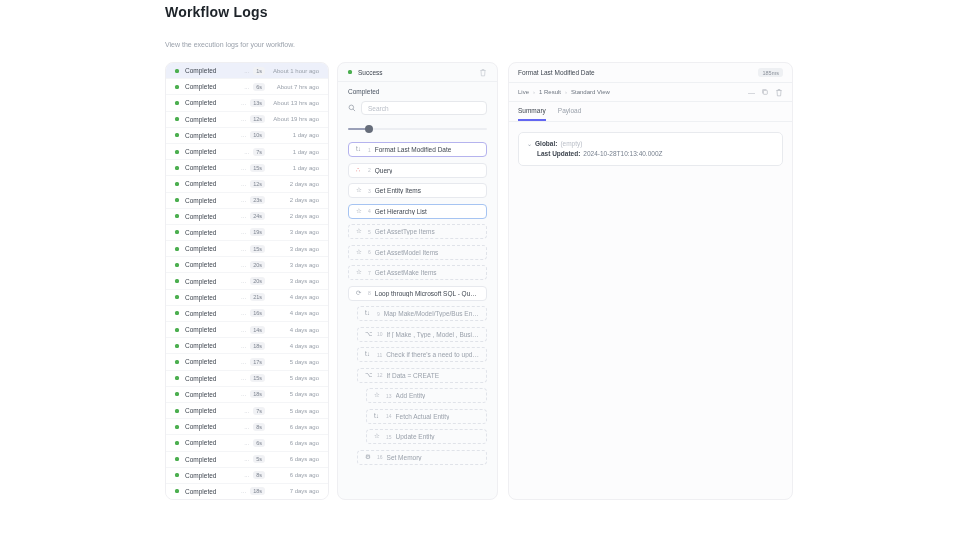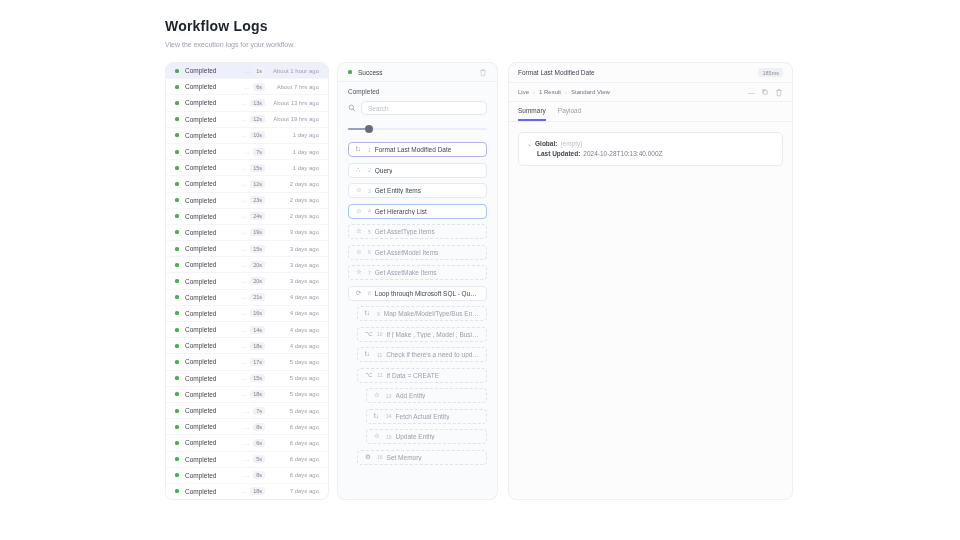--- a/index.html
+++ b/index.html
@@ -1,20 +1,20 @@
 <!DOCTYPE html>
 <html><head>
 <meta charset="utf-8">
 <style>
   * { box-sizing: border-box; margin: 0; padding: 0; }
   html,body { width:960px; height:540px; background:#ffffff;
     font-family:"Liberation Sans","DejaVu Sans",sans-serif; color:#3f4650; overflow:hidden; }
   .page { position:relative; width:960px; height:540px; }
 
-  .page-title { position:absolute; left:165px; top:18px; font-size:14px; font-weight:700; color:#1d2329; letter-spacing:.2px; }
+  .page-title { position:absolute; left:165px; top:4px; font-size:14px; font-weight:700; color:#1d2329; letter-spacing:.2px; }
   .page-subtitle { position:absolute; left:165px; top:41px; font-size:7px; color:#9aa1ab; }
 
   .panel { position:absolute; top:62px; height:438px; border:1px solid #efeff2; border-radius:8px; background:#fafbfc; overflow:hidden; }
   .panel-left { left:165px; width:164px; background:#fcfcfd; }
   .panel-mid  { left:337px; width:161px; background:#fafbfc; }
   .panel-right{ left:508px; width:285px; background:#fcfcfd; }
 
   
   .run-row { display:flex; align-items:center; height:16.2px; padding:0 9px; gap:4px;
     border-bottom:1px solid #f4f5f7; background:#fff; cursor:pointer; }

